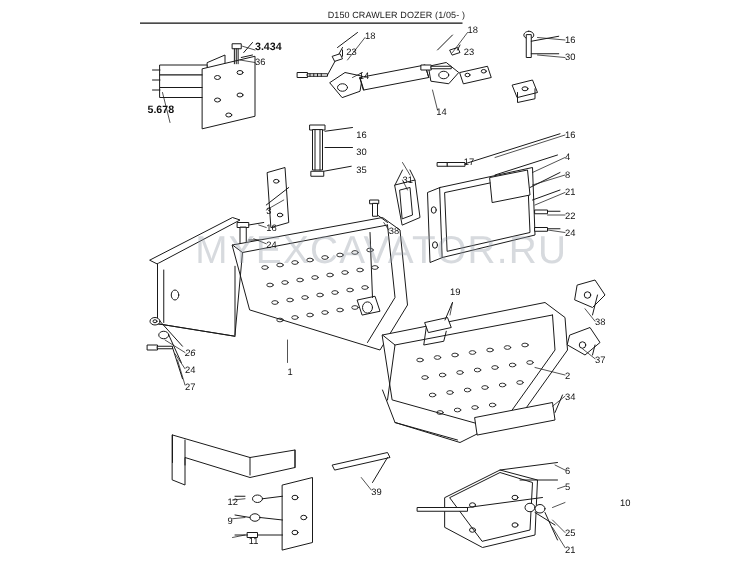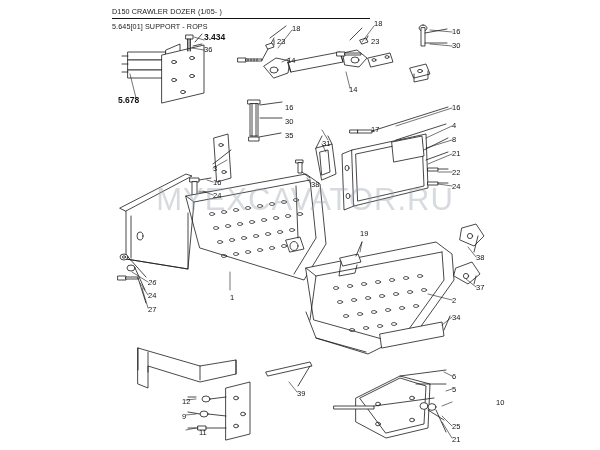--- a/index.html
+++ b/index.html
@@ -24,21 +24,21 @@
   .hdr {
     position: absolute;
     left: 112px;
     top: 6px;
     width: 260px;
     font-size: 7.2px;
     line-height: 11px;
     color: #1a1a1a;
     letter-spacing: 0.1px;
   }
-  .hdr .l1 { display: block; }
+  .hdr .l1 { display: block; text-align: right; }
   .hdr .rule {
     display: block;
     width: 258px;
     height: 1px;
     background: #111;
     margin: 1px 0 2px 0;
   }
   .hdr .l2 { display: block; }
   svg.art {
     position: absolute;
@@ -73,21 +73,20 @@
   }
 </style>
 </head>
 <body>
 
 <div id="sheet">
 
   <div class="hdr">
     <span class="l1">D150 CRAWLER DOZER (1/05- )</span>
     <span class="rule"></span>
-    <span class="l2">5.645[01] SUPPORT - ROPS</span>
   </div>
 
   <svg class="art" viewBox="0 0 600 450" xmlns="http://www.w3.org/2000/svg">
     <g fill="none" stroke="#1a1a1a" stroke-width="0.8" stroke-linejoin="round" stroke-linecap="round">
 
       <path d="M128 52 h38 v8 h-38 z" fill="#ffffff"></path>
       <path d="M128 60 h38 v10 h-38 z" fill="#ffffff"></path>
       <path d="M128 70 h38 v8 h-38 z" fill="#ffffff"></path>
       <path d="M122 56 h6 M122 64 h6 M122 72 h6"></path>
       <path d="M166 50 l14 -6 v38 l-14 6 z" fill="#ffffff"></path>
@@ -385,21 +384,21 @@
       <div class="cal" style="left: 292px; top: 24px;">18</div>
       <div class="cal" style="left: 374px; top: 19px;">18</div>
       <div class="cal" style="left: 452px; top: 27px;">16</div>
       <div class="cal" style="left: 277px; top: 37px;">23</div>
       <div class="cal" style="left: 371px; top: 37px;">23</div>
       <div class="cal" style="left: 452px; top: 41px;">30</div>
       <div class="cal big" style="left: 204px; top: 32px;">3.434</div>
       <div class="cal" style="left: 204px; top: 45px;">36</div>
       <div class="cal" style="left: 287px; top: 56px;">14</div>
       <div class="cal" style="left: 349px; top: 85px;">14</div>
-      <div class="cal big" style="left: 118px; top: 95px;">5.678</div>
+      <div class="cal big" style="left: 118px; top: 82px;">5.678</div>
       <div class="cal" style="left: 285px; top: 103px;">16</div>
       <div class="cal" style="left: 452px; top: 103px;">16</div>
       <div class="cal" style="left: 452px; top: 121px;">4</div>
       <div class="cal" style="left: 285px; top: 117px;">30</div>
       <div class="cal" style="left: 336px; top: 125px; padding-left: 35px;">17</div>
       <div class="cal" style="left: 452px; top: 135px;">8</div>
       <div class="cal" style="left: 285px; top: 131px;">35</div>
       <div class="cal" style="left: 322px; top: 139px;">31</div>
       <div class="cal" style="left: 452px; top: 149px;">21</div>
       <div class="cal" style="left: 213px; top: 164px;">3</div>

